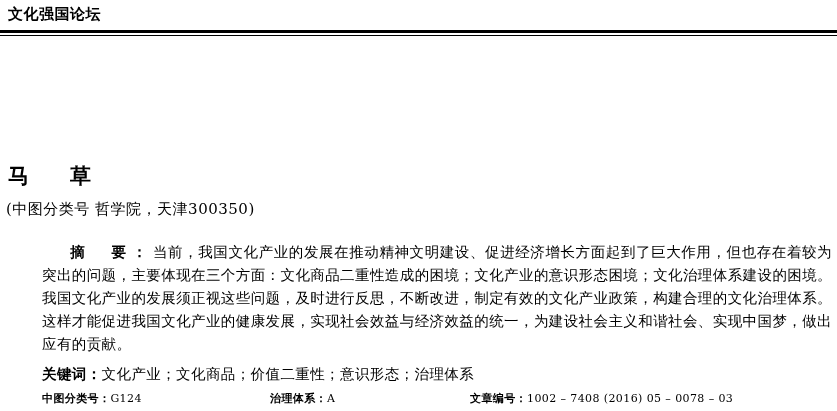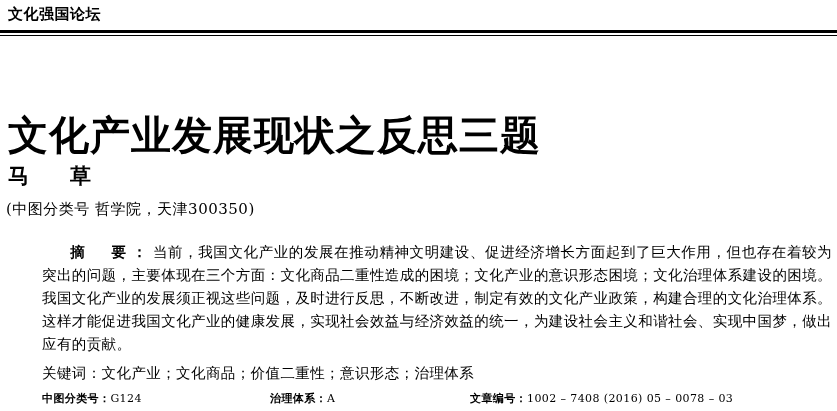--- a/index.html
+++ b/index.html
@@ -109,21 +109,21 @@
     position: absolute;
     left: 42px;
     top: 362px;
     width: 790px;
     font-family: "DejaVu Serif", "Liberation Serif", serif;
     font-size: 14.5px;
     line-height: 23px;
     letter-spacing: 0.4px;
   }
   .keywords .lbl {
-    font-weight: normal;
+    font-weight: bold;
     text-align: right;
   }
 
   
   .meta-row {
     position: absolute;
     left: 42px;
     top: 388px;
     width: 790px;
     display: flex;
@@ -140,21 +140,20 @@
 </style>
 </head>
 <body>
 
 <div class="page">
 
   <div class="running-head">文化强国论坛</div>
   <div class="head-rule"></div>
   <div class="head-rule thin"></div>
 
-  <h1 class="article-title">文化产业发展现状之反思三题</h1>
 
   <div class="author">马　草</div>
 
   <div class="affiliation">(中图分类号 哲学院，天津300350)</div>
 
   <div class="abstract">
     <span class="lead"></span><span class="lbl">摘　要：</span><span>当前，我国文化产业的发展在推动精神文明建设、促进经济增长方面起到了巨大作用，但也存在着较为突出的问题，主要体现在三个方面：文化商品二重性造成的困境；文化产业的意识形态困境；文化治理体系建设的困境。我国文化产业的发展须正视这些问题，及时进行反思，不断改进，制定有效的文化产业政策，构建合理的文化治理体系。这样才能促进我国文化产业的健康发展，实现社会效益与经济效益的统一，为建设社会主义和谐社会、实现中国梦，做出应有的贡献。</span>
   </div>
 
   <div class="keywords">

